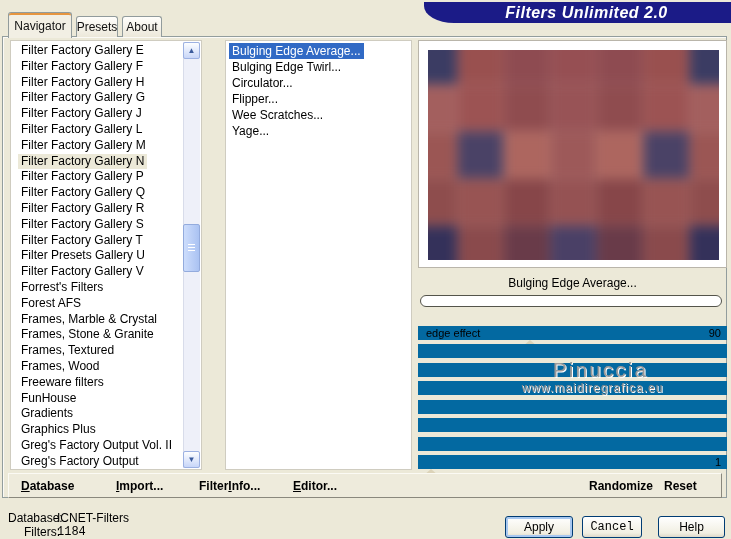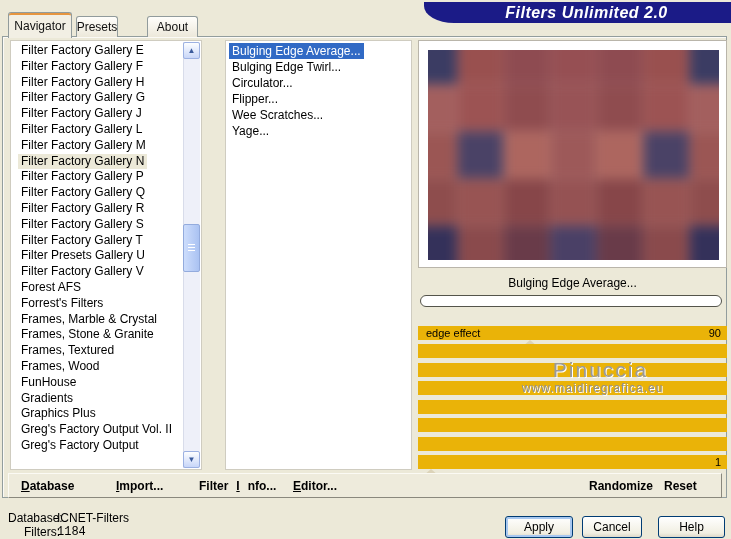--- a/index.html
+++ b/index.html
@@ -55,64 +55,64 @@
   .mosaic-wrap{position:absolute;left:9px;top:9px;width:291px;height:210px;overflow:hidden;}
   .mosaic{position:absolute;left:0;top:0;width:100%;height:100%;
     display:grid;grid-template-columns:repeat(7,1fr);grid-template-rows:repeat(5,1fr);
     filter:blur(5px);transform:scale(1.12);}
 
   
   .flt-title{position:absolute;left:418px;top:276px;width:309px;text-align:center;
     font-size:12px;color:#000;z-index:2;}
   .bar{position:absolute;left:420px;top:295px;width:302px;height:12px;box-sizing:border-box;
     background:#fff;border:1px solid #54544b;border-radius:7px;z-index:2;}
-  .param-row{position:absolute;left:418px;width:309px;height:14px;background:#eab308;z-index:2;
+  .param-row{position:absolute;left:418px;width:309px;height:14px;background:#0369a1;z-index:2;
     font-size:11px;color:#000;}
   .param-row .lab{position:absolute;left:8px;top:1px;}
   .param-row .val{position:absolute;right:6px;top:1px;}
   .thumb{position:absolute;width:16px;height:7px;bottom:-7px;background:#dcd3b8;
     clip-path:polygon(50% 0,100% 100%,0 100%);}
   .wm1{position:absolute;left:418px;top:358px;width:309px;text-align:center;z-index:4;
     font-size:21px;letter-spacing:2px;color:#9a9a9a;text-shadow:1px 1px 0 #fff;transform:translateX(28px);}
   .wm2{position:absolute;left:418px;top:381px;width:309px;text-align:center;z-index:4;
     font-size:12px;letter-spacing:1px;color:#8f8f8f;text-shadow:1px 1px 0 #fff;transform:translateX(20px);}
 
   
   .toolstrip{position:absolute;left:8px;top:473px;width:714px;height:25px;box-sizing:border-box;z-index:2;
     background:#eeebdc;border-top:1px solid #fbfaf4;border-left:1px solid #fbfaf4;
     border-right:1px solid #8a887d;border-bottom:1px solid #8a887d;}
   .tb-item{position:absolute;top:0;height:100%;display:flex;align-items:center;
     font-size:12px;font-weight:bold;color:#000;cursor:default;}
-  .tb-database{left:12px;} .tb-import{left:107px;} .tb-filterinfo{left:190px;gap:8px;}
+  .tb-database{left:12px;} .tb-import{left:107px;} .tb-filterinfo{left:190px;}
   .tb-editor{left:284px;} .tb-randomize{left:580px;} .tb-reset{left:655px;}
 
   
   .status{position:absolute;font-size:12px;color:#000;z-index:2;}
   .st-db-l{left:8px;top:511px;} .st-db-v{left:57px;top:511px;}
   .st-f-l{left:24px;top:525px;}  .st-f-v{left:57px;top:525px;font-family:Liberation Mono, monospace;}
   .xp-btn{position:absolute;top:516px;height:22px;box-sizing:border-box;
     border:1px solid #003c74;border-radius:3px;font-size:12px;color:#000;
     background:linear-gradient(#fff,#f1efe2 80%,#ddd9c8);font-family:"Liberation Sans",sans-serif;
     display:flex;align-items:center;justify-content:center;padding:0;}
   .xp-btn.focus{box-shadow:inset 0 0 0 2px #a8c8f0;}
-  .btn-apply{left:505px;width:68px;} .btn-cancel{left:582px;width:60px;} .btn-help{left:658px;width:67px;}
+  .btn-apply{left:505px;width:68px;} .btn-cancel{left:582px;width:60px;font-family:Liberation Mono, monospace;} .btn-help{left:658px;width:67px;}
 </style>
 </head>
 <body>
 
 <div class="dialog">
 
   <div class="banner">
     <span>Filters Unlimited 2.0</span>
   </div>
 
   <div id="tabs">
       <div class="tab active" style="left: 8px; width: 64px;">Navigator</div>
       <div class="tab inactive" style="left: 76px; width: 42px;">Presets</div>
-      <div class="tab inactive" style="left: 122px; width: 51px; margin-left: 25px;">About</div>
+      <div class="tab inactive" style="left: 122px; width: 40px;">About</div>
     </div>
 
   <div class="page"></div>
 
   <div class="listbox cat-list" id="catList">
     <div class="sb">
       <div class="sb-btn up">▲</div>
       <div class="sb-thumb" style="top:182px;height:48px;"></div>
       <div class="sb-btn down">▼</div>
     </div>
@@ -124,26 +124,27 @@
       <div class="cat-item"><span>Filter Factory Gallery L</span></div>
       <div class="cat-item"><span>Filter Factory Gallery M</span></div>
       <div class="cat-item selected"><span>Filter Factory Gallery N</span></div>
       <div class="cat-item"><span>Filter Factory Gallery P</span></div>
       <div class="cat-item"><span>Filter Factory Gallery Q</span></div>
       <div class="cat-item"><span>Filter Factory Gallery R</span></div>
       <div class="cat-item"><span>Filter Factory Gallery S</span></div>
       <div class="cat-item"><span>Filter Factory Gallery T</span></div>
       <div class="cat-item"><span>Filter Presets Gallery U</span></div>
       <div class="cat-item"><span>Filter Factory Gallery V</span></div>
+      <div class="cat-item"><span>Forrest's Filters</span></div>
       <div class="cat-item"><span>Forest AFS</span></div>
-      <div class="cat-item"><span>Forrest's Filters</span></div>
       <div class="cat-item"><span>Frames, Marble &amp; Crystal</span></div>
       <div class="cat-item"><span>Frames, Stone &amp; Granite</span></div>
       <div class="cat-item"><span>Frames, Textured</span></div>
       <div class="cat-item"><span>Frames, Wood</span></div>
+      <div class="cat-item"><span>Freeware filters</span></div>
       <div class="cat-item"><span>FunHouse</span></div>
       <div class="cat-item"><span>Gradients</span></div>
       <div class="cat-item"><span>Graphics Plus</span></div>
       <div class="cat-item"><span>Greg's Factory Output Vol. II</span></div>
       <div class="cat-item"><span>Greg's Factory Output</span></div>
     </div>
 
   <div class="listbox flt-list" id="fltList">
       <div class="flt-item selected"><span>Bulging Edge Average...</span></div>
       <div class="flt-item"><span>Bulging Edge Twirl...</span></div>

